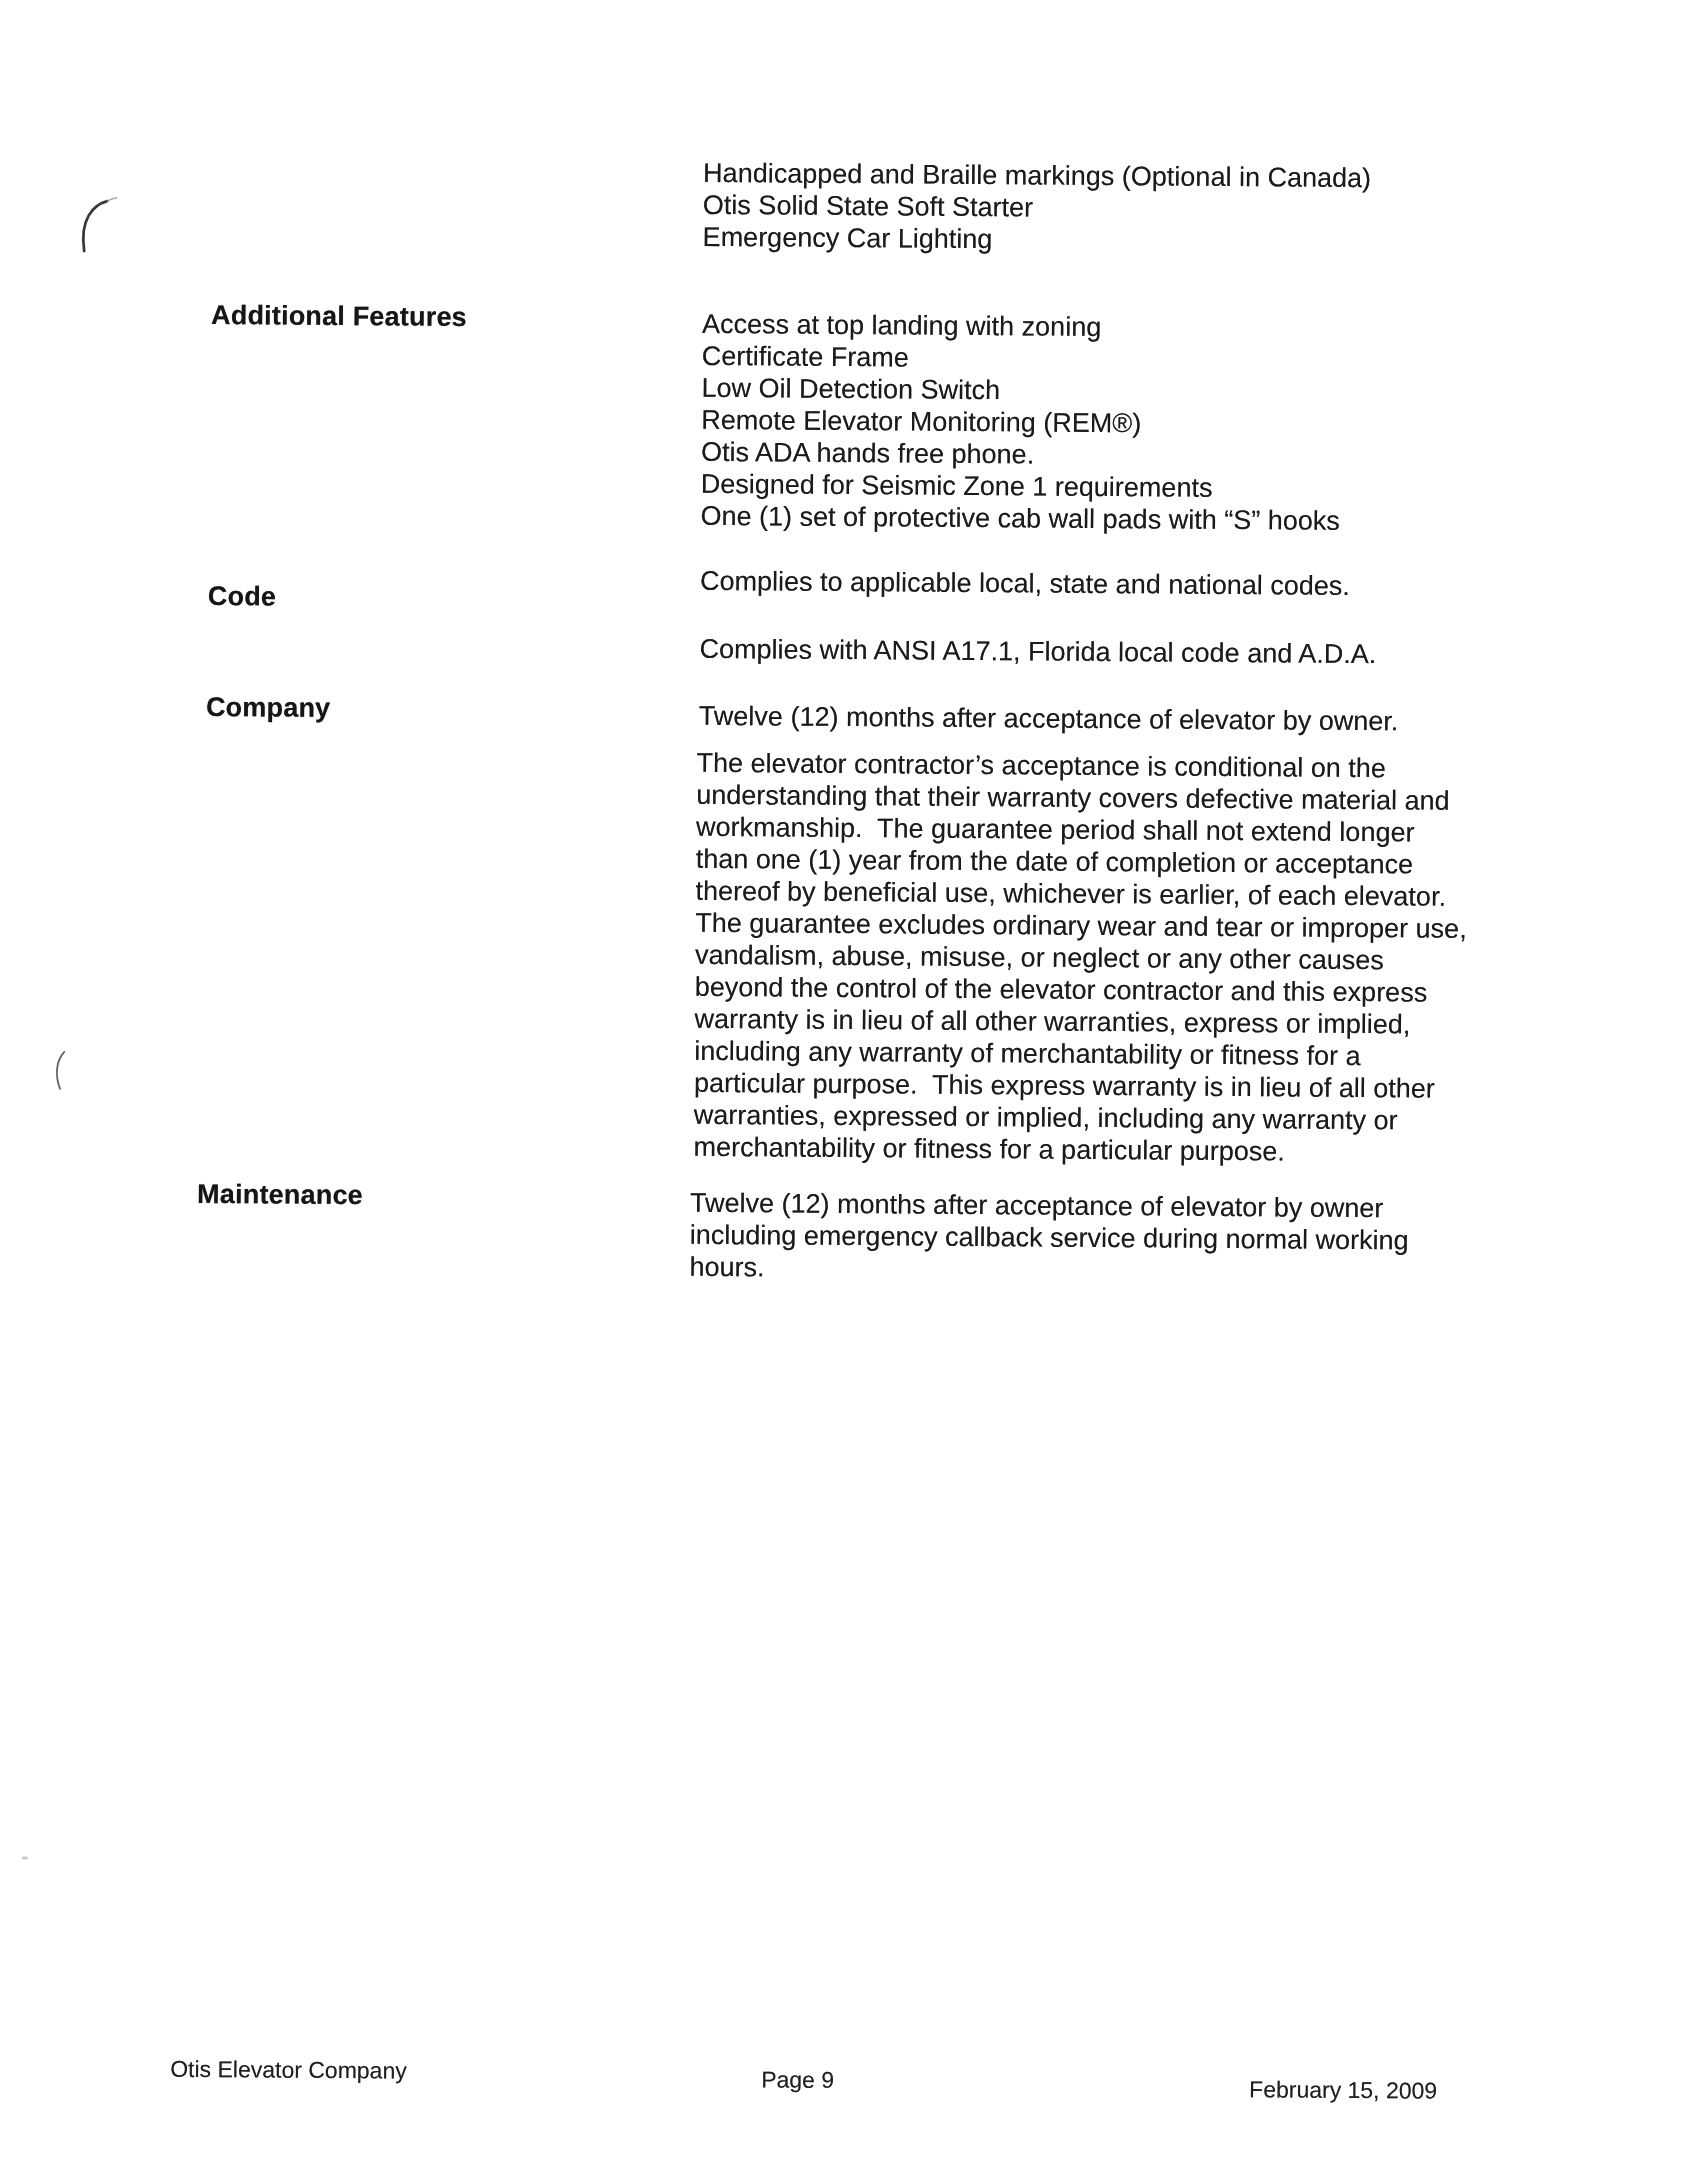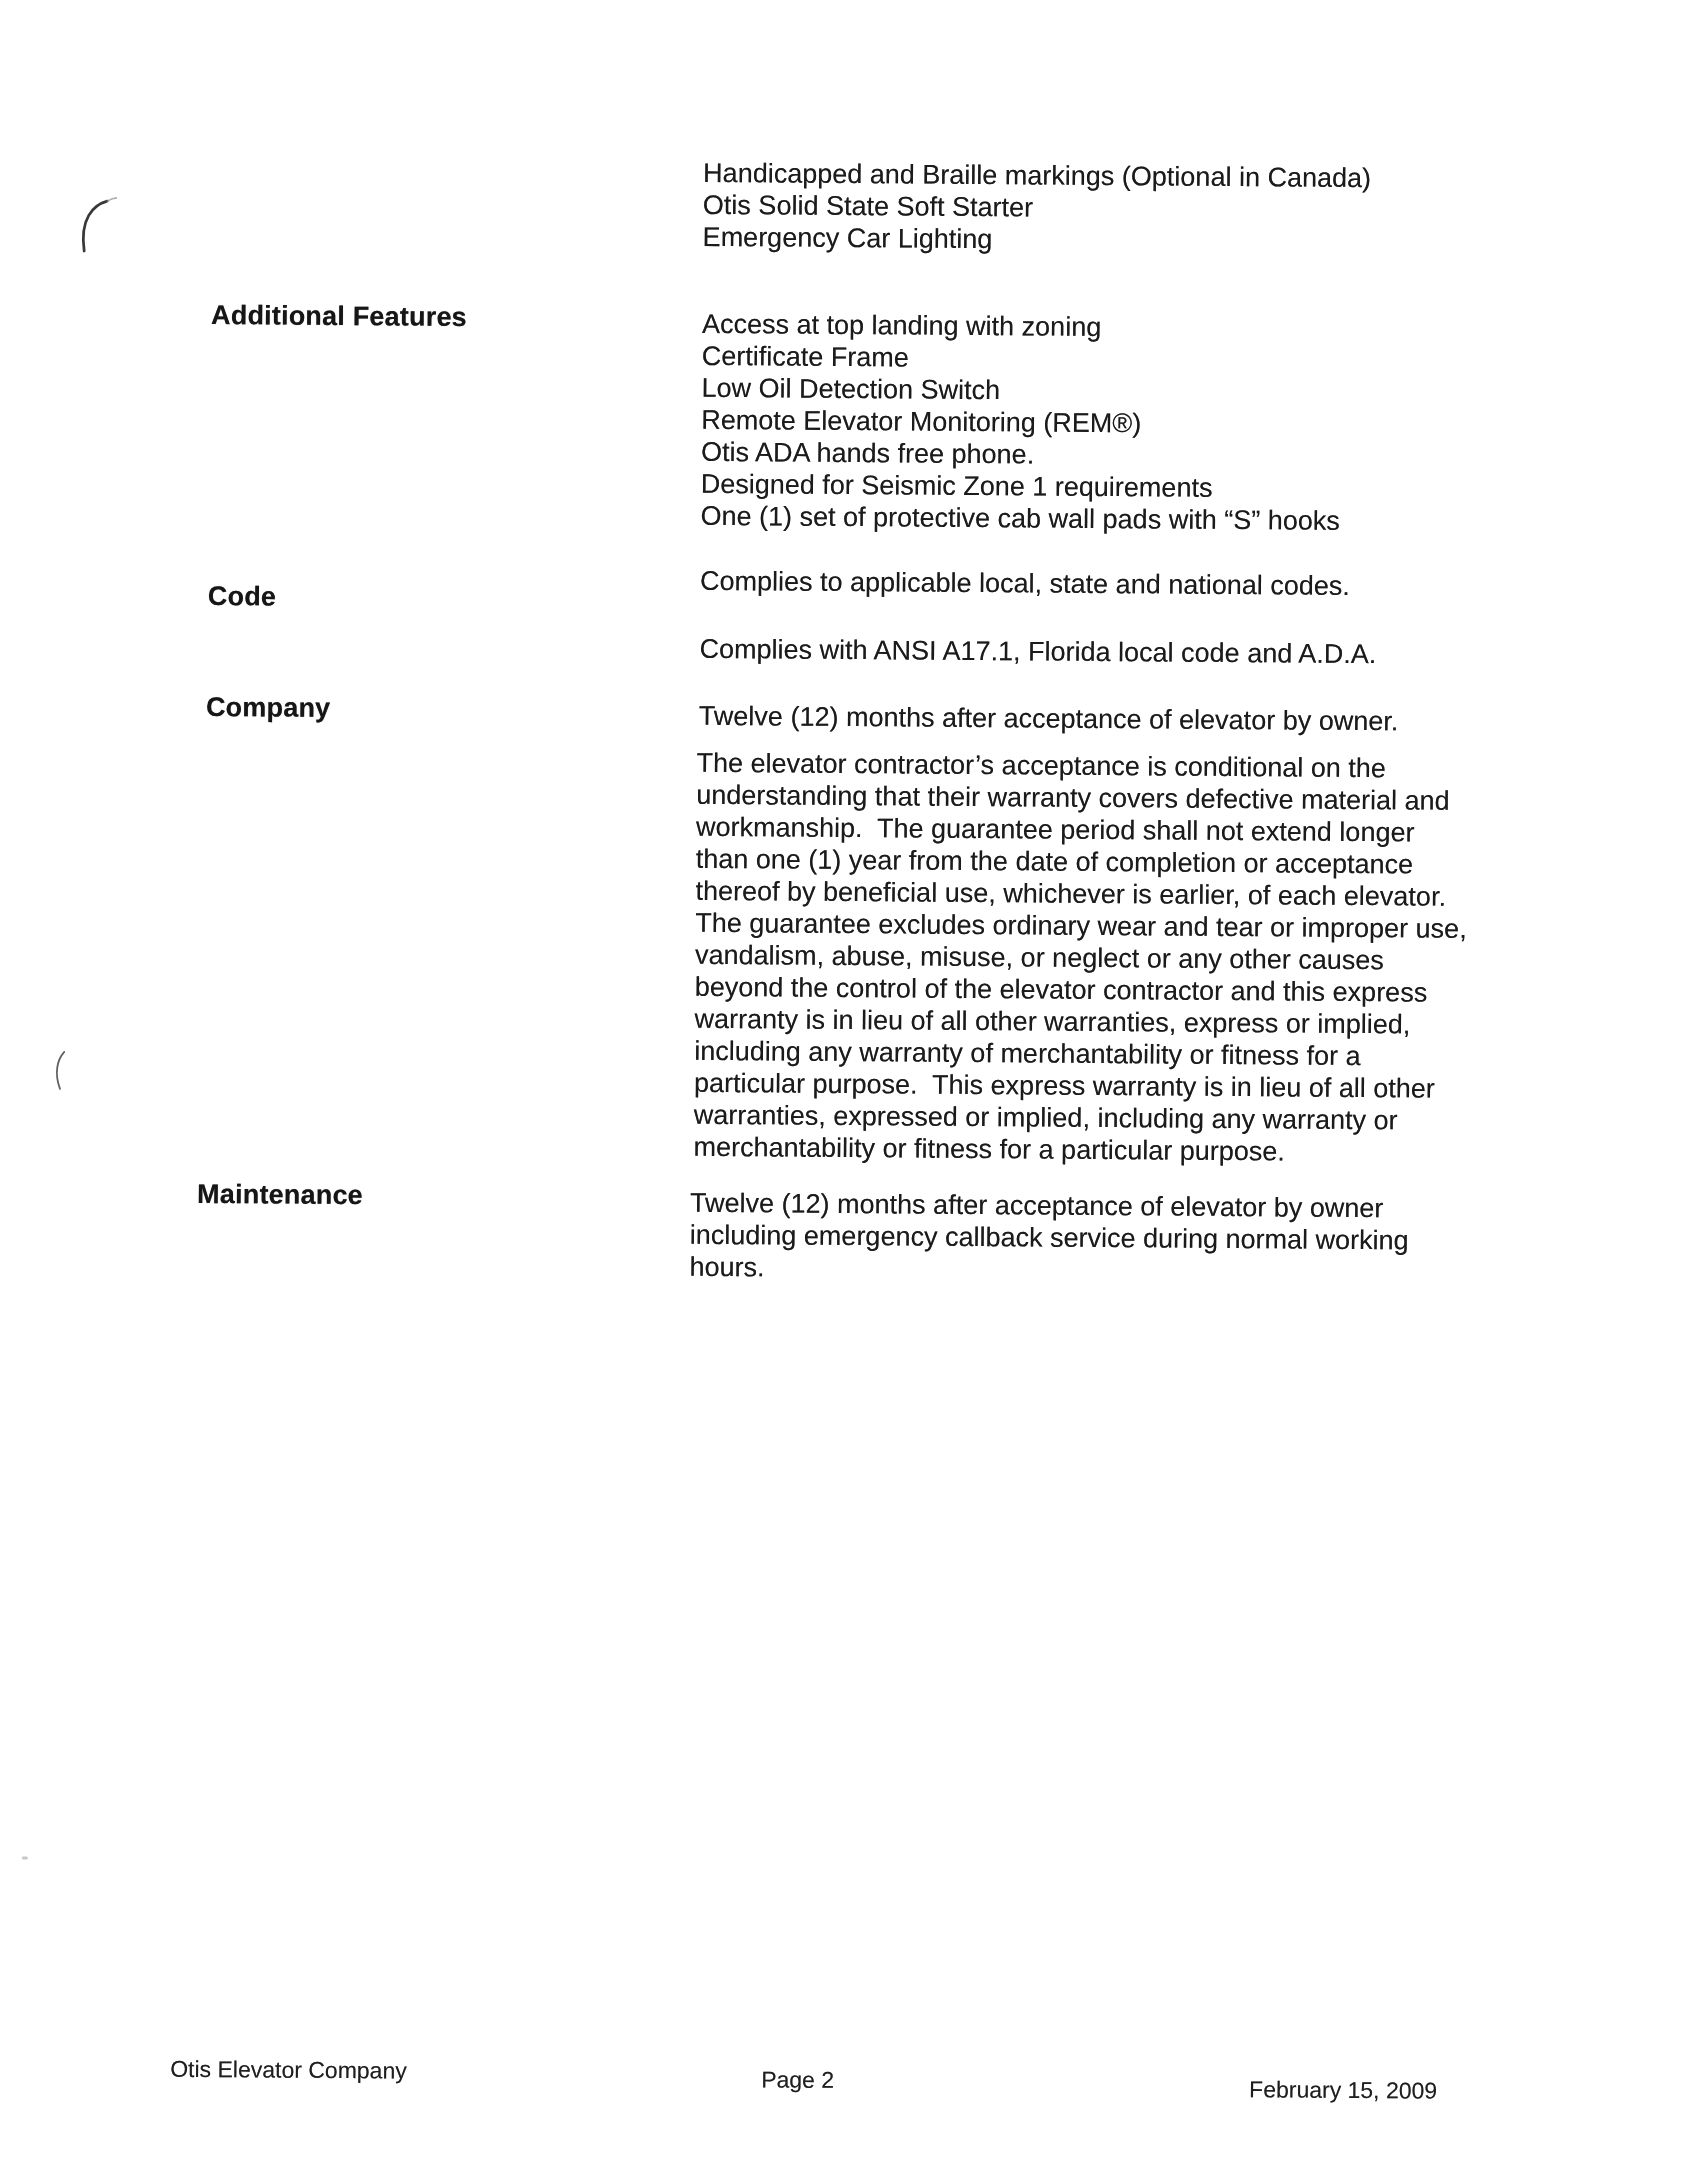--- a/index.html
+++ b/index.html
@@ -105,18 +105,18 @@
     </div>
 
     <div class="seclabel" style="left:198px;top:1184px;">Maintenance</div>
     <div class="tblock" style="left:691px;top:1188px;">
       <div class="tline" style="line-height:32px;">Twelve (12) months after acceptance of elevator by owner</div>
       <div class="tline" style="line-height:32px;">including emergency callback service during normal working</div>
       <div class="tline" style="line-height:32px;">hours.</div>
     </div>
 
     <div class="footer-item" style="left:178px;top:2061px;">Otis Elevator Company</div>
-    <div class="footer-item" style="left:769px;top:2067px;">Page 2</div>
+    <div class="footer-item" style="left:769px;top:2067px;">Page 9</div>
     <div class="footer-item" style="left:1257px;top:2073px;">February 15, 2009</div>
 
   </div>
 </div>
 
 
 </body></html>

